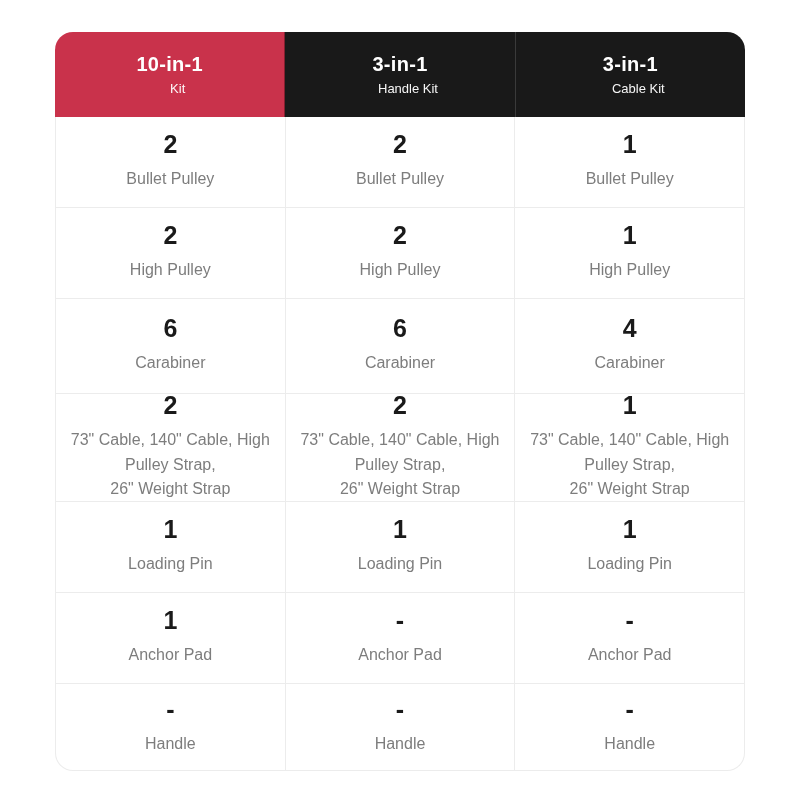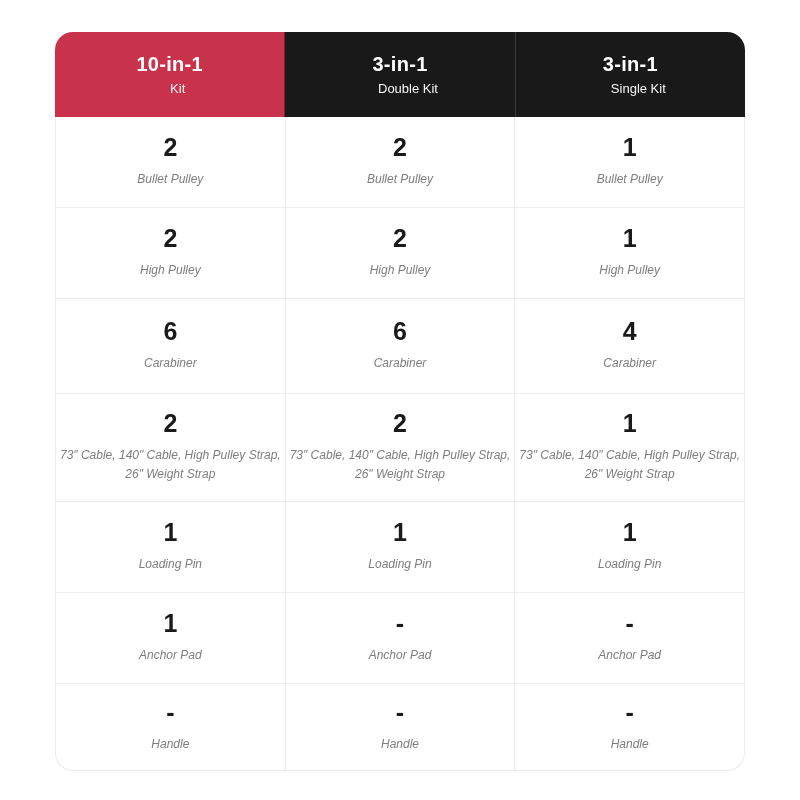--- a/index.html
+++ b/index.html
@@ -82,46 +82,45 @@
     text-align: center;
   }
   .cell + .cell { border-left: 1px solid var(--grid-line, #ececec); }
   .qty {
     font-size: 25px;
     font-weight: 700;
     line-height: 1;
     color: var(--number-black, #1a1a1a);
   }
   .item {
-    font-size: 12px;
+    font-size: 16px;
     line-height: 1.55;
     color: var(--label-gray, #7d7d7d);
     max-width: 225px;
     white-space: pre-line;
-    font-style: italic;
   }
 </style>
 </head>
 <body>
 
 <div class="stage">
   <div class="table">
 
     <div class="hrow">
       <div class="hcell red">
         <div class="htitle">10-in-1</div>
         <div class="hsub">Kit</div>
       </div>
       <div class="hcell dark">
         <div class="htitle">3-in-1</div>
-        <div class="hsub">Double Kit</div>
+        <div class="hsub">Handle Kit</div>
       </div>
       <div class="hcell dark">
         <div class="htitle">3-in-1</div>
-        <div class="hsub">Single Kit</div>
+        <div class="hsub">Cable Kit</div>
       </div>
     </div>
 
     <div class="tbody">
 
       <div class="row">
         <div class="cell">
           <div class="qty">2</div>
           <div class="item">Bullet Pulley</div>
         </div>

